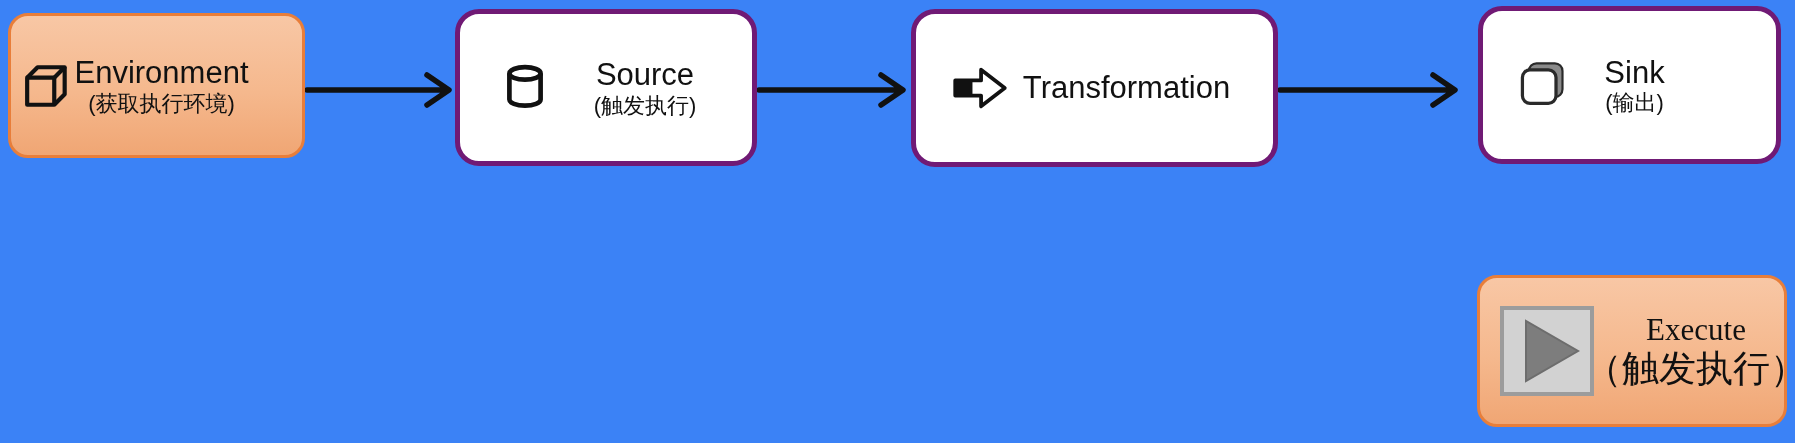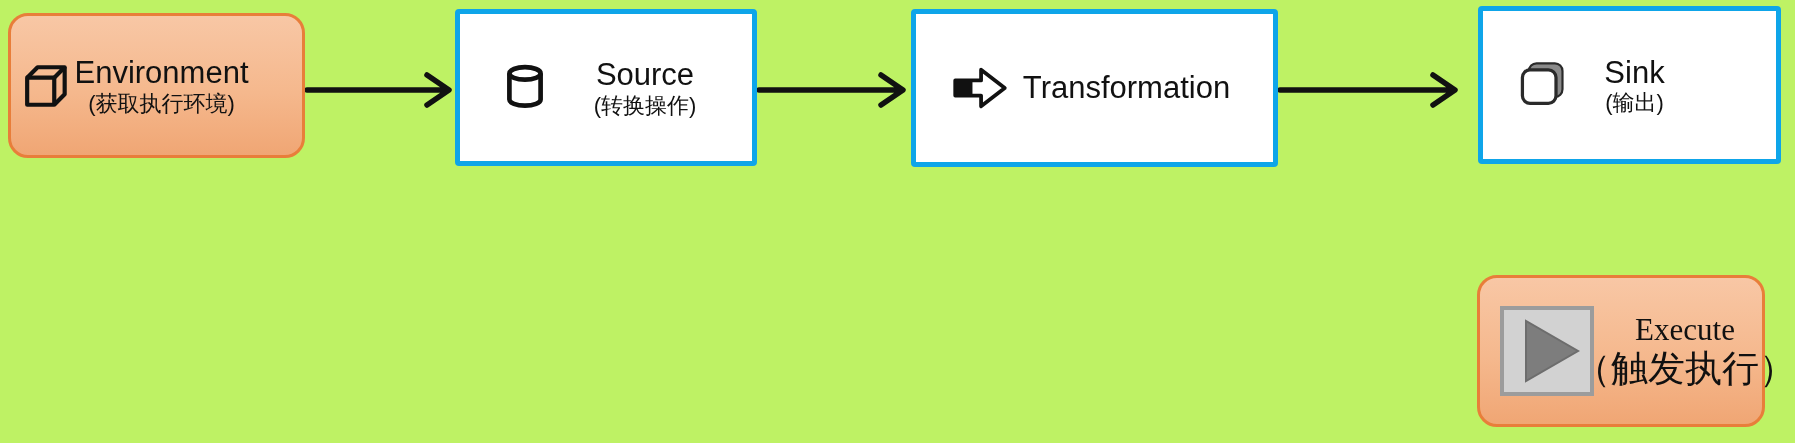--- a/index.html
+++ b/index.html
@@ -1,35 +1,35 @@
 <!DOCTYPE html>
 <html><head>
 <meta charset="utf-8">
 <style>
   html,body{margin:0;padding:0;background:#ffffff;}
   .canvas{
     position:relative;
     width:1795px;height:443px;
-    background:#bef264;
+    background:#3b82f6;
     font-family:"Liberation Sans", sans-serif;
     overflow:hidden;
   }
   .node{
     position:absolute;
     box-sizing:border-box;
   }
   .node-orange{
     background:linear-gradient(180deg,#f8c7a5 0%,#f5b88d 55%,#f0a674 100%);
     border:3px solid #e87e3a;
     border-radius:20px;
   }
   .node-white{
     background:#ffffff;
-    border:5px solid #0ea5e9;
-    border-radius:4px;
+    border:5px solid #701a75;
+    border-radius:24px;
   }
   .node .icon{
     position:absolute;
     top:50%;
     transform:translateY(-50%);
     display:flex;align-items:center;justify-content:center;
   }
   .labels{
     position:absolute;
     inset:0;
@@ -95,21 +95,21 @@
     <span class="icon" style="left:40px;width:50px;height:52px;">
       <svg width="50" height="52" viewBox="0 0 48 50">
         <g fill="none" stroke="#111111" stroke-width="4.5">
           <ellipse cx="24" cy="11" rx="15" ry="6"></ellipse>
           <path d="M9 11 V36 a15 6 0 0 0 30 0 V11"></path>
         </g>
       </svg>
     </span>
     <div class="labels" style="padding-left:78px;">
       <span class="title">Source</span>
-      <span class="subtitle">(转换操作)</span>
+      <span class="subtitle">(触发执行)</span>
     </div>
   </div>
 
   <div class="node node-white" style="left:911px;top:9px;width:367px;height:158px;">
     <span class="icon" style="left:36px;width:56px;height:48px;">
       <svg width="56" height="48" viewBox="0 0 52 44">
         <polygon points="3,15 27,15 27,5 49,22 27,39 27,29 3,29" fill="#ffffff" stroke="#111111" stroke-width="3.5" stroke-linejoin="round"></polygon>
         <rect x="3" y="14" width="16" height="16" fill="#111111"></rect>
       </svg>
     </span>
@@ -124,21 +124,21 @@
         <rect x="11" y="4" width="31" height="31" rx="7" fill="#8a8a8a" stroke="#2a2a2a" stroke-width="2"></rect>
         <rect x="5" y="10" width="31" height="31" rx="7" fill="#ffffff" stroke="#2a2a2a" stroke-width="3"></rect>
       </svg>
     </span>
     <div class="labels" style="padding-left:10px;">
       <span class="title">Sink</span>
       <span class="subtitle">(输出)</span>
     </div>
   </div>
 
-  <div class="node node-orange serif" style="left:1477px;top:275px;width:288px;height:152px;">
+  <div class="node node-orange serif" style="left:1477px;top:275px;width:310px;height:152px;">
     <span class="icon" style="left:20px;width:94px;height:90px;">
       <svg width="94" height="90" viewBox="0 0 94 90">
         <rect x="2" y="2" width="90" height="86" fill="#d2d2d2" stroke="#9c9c9c" stroke-width="4"></rect>
         <polygon points="26,15 26,75 78,45" fill="#7d7d7d" stroke="#6d6d6d" stroke-width="2"></polygon>
       </svg>
     </span>
     <div class="labels" style="padding-left:128px;">
       <span class="title">Execute</span>
       <span class="subtitle">（触发执行）</span>
     </div>

